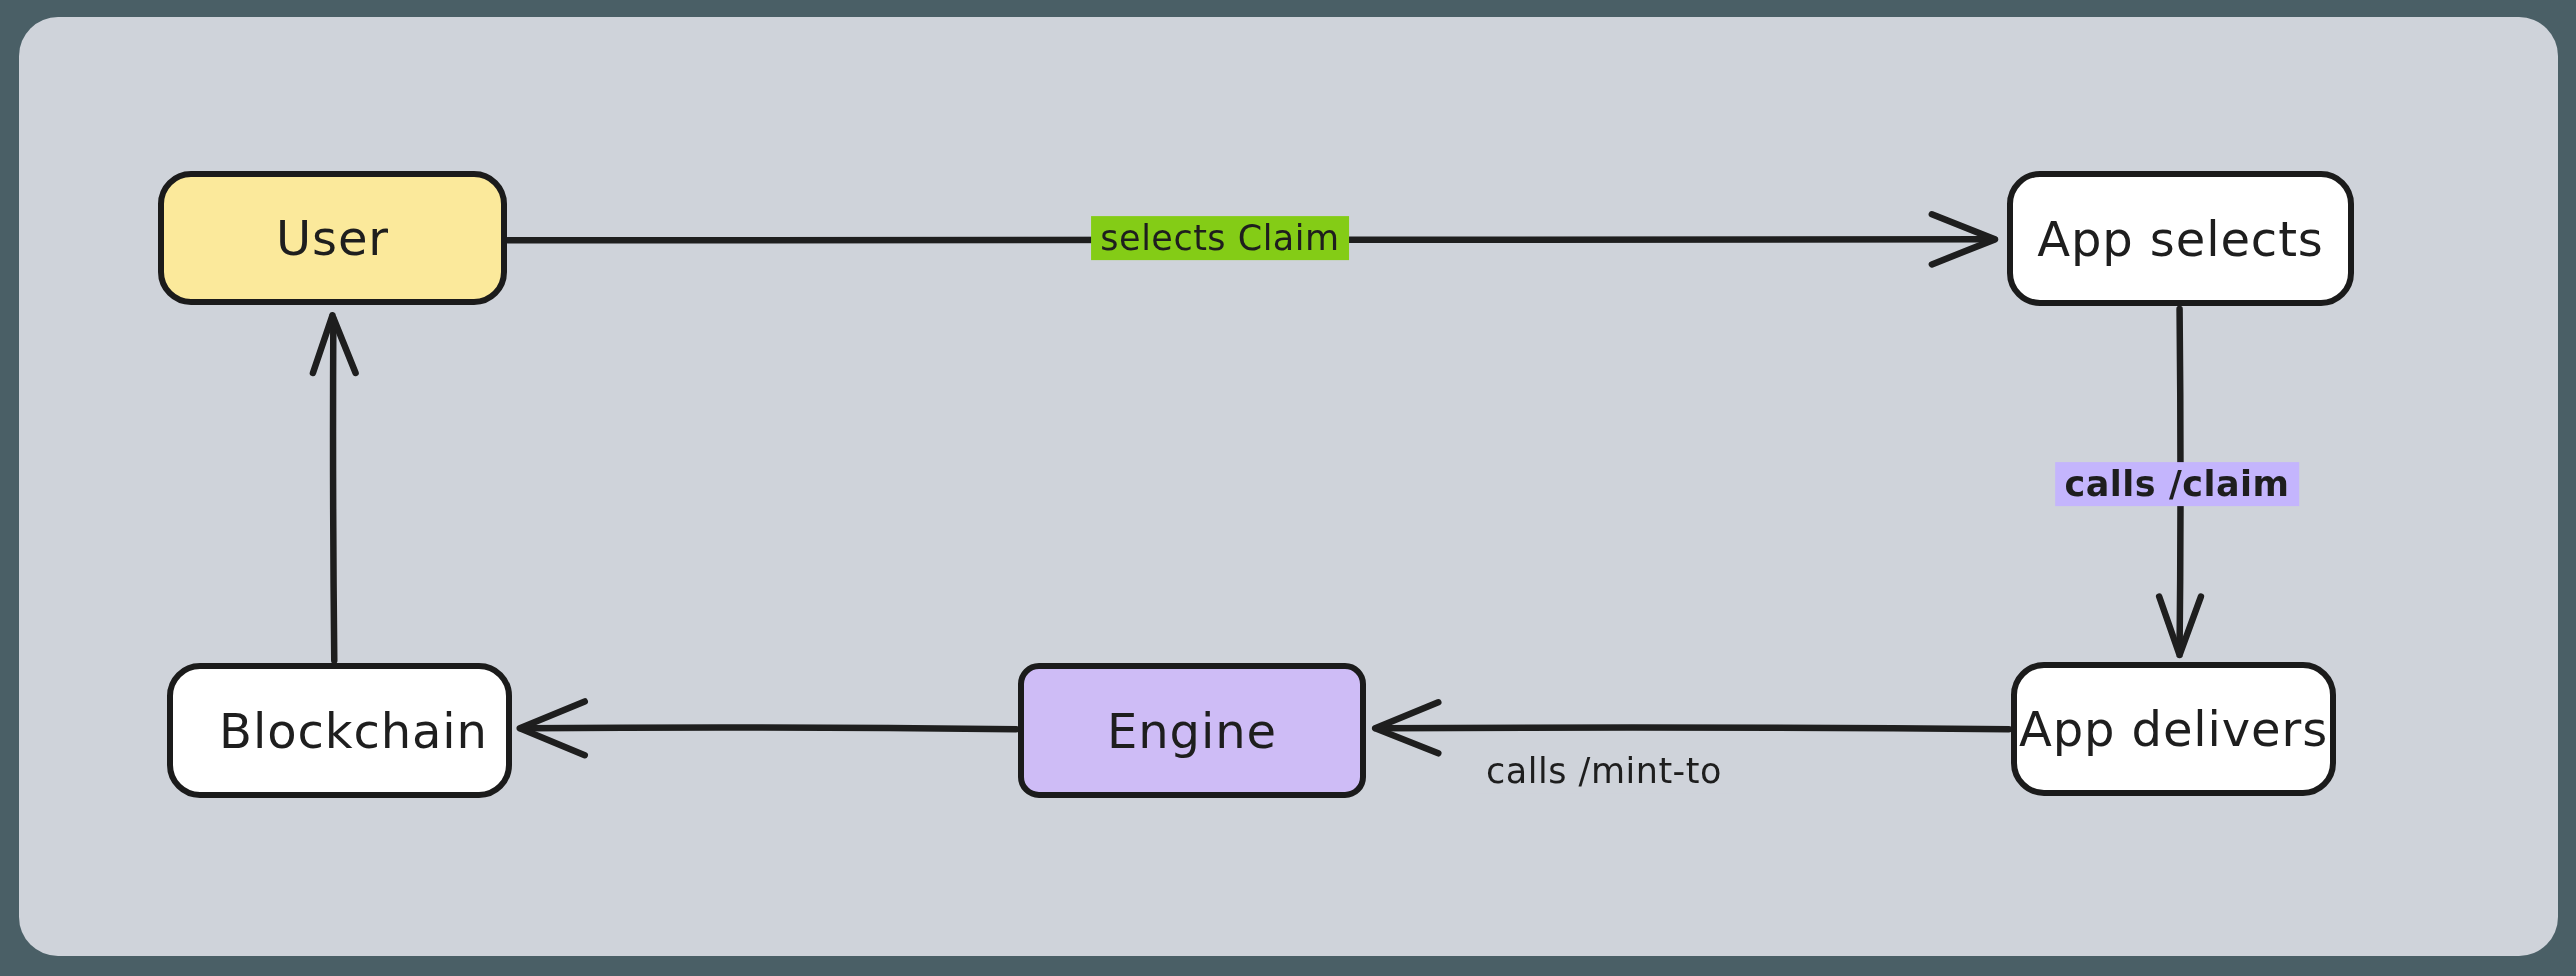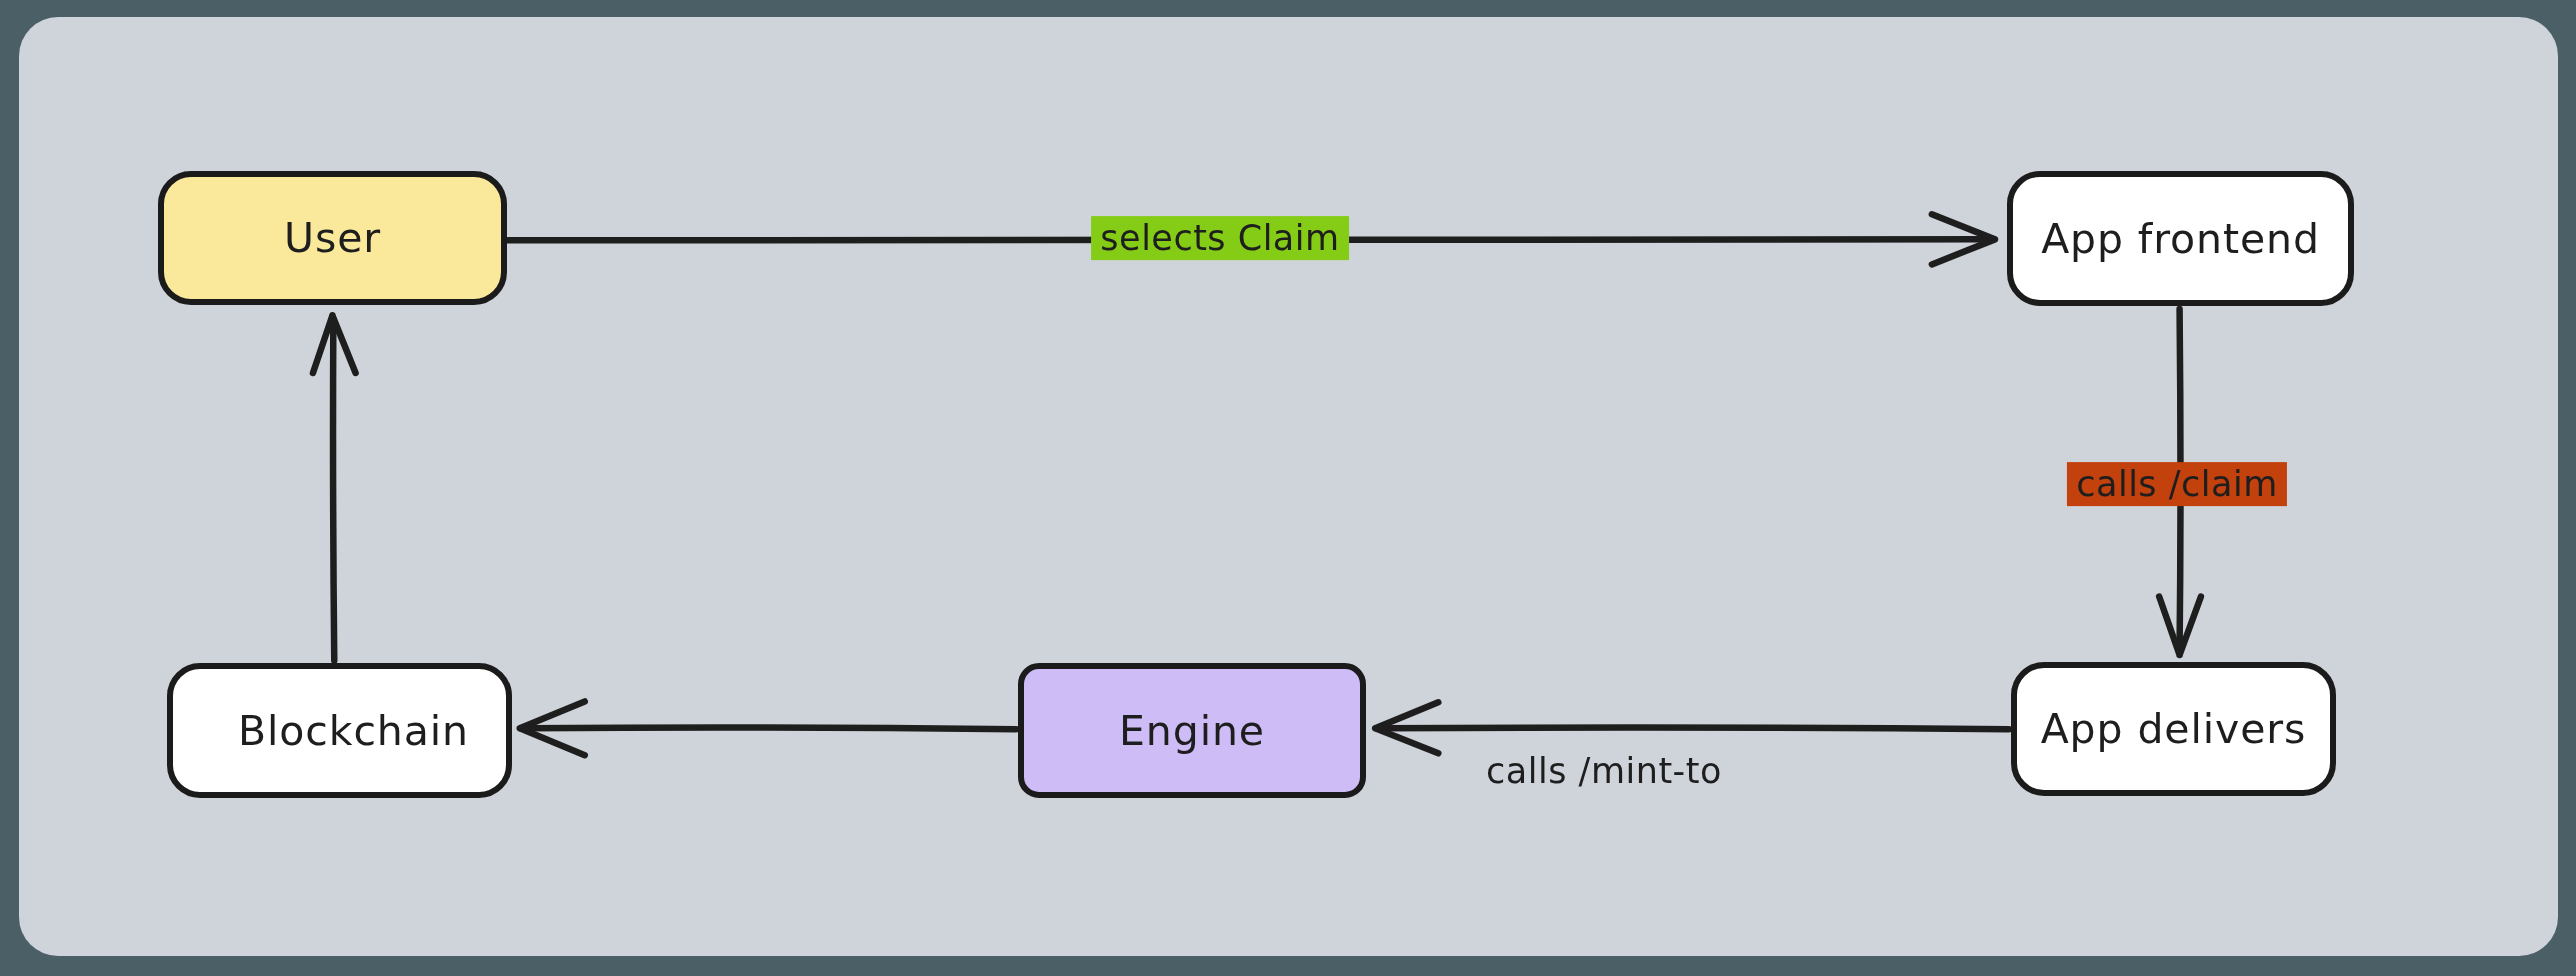--- a/index.html
+++ b/index.html
@@ -39,21 +39,21 @@
   .node {
     position: absolute;
     z-index: 3;
     box-sizing: border-box;
     border: 6.5px solid #1b1b1b;
     border-radius: 33px;
     display: flex;
     align-items: center;
     justify-content: center;
     color: #1e1e1e;
-    font-size: 41px;
+    font-size: 48px;
     letter-spacing: 0.9px;
     white-space: nowrap;
   }
   .node-user       { left: 158px;  top: 171px; width: 349px; height: 134px; }
   .node-frontend   { left: 2007px; top: 171px; width: 347px; height: 135px; }
   .node-backend    { left: 2011px; top: 662px; width: 325px; height: 134px; }
   .node-engine     { left: 1018px; top: 663px; width: 348px; height: 135px; border-radius: 21px; }
   .node-blockchain { left: 167px;  top: 663px; width: 345px; height: 135px; }
   .edge-label {
     position: absolute;
@@ -105,38 +105,38 @@
       </g>
     </svg>
 
     <div style="position:absolute; left:-18.6px; top:-16.7px; width:2576px; height:976px;">
 
       <div class="node node-user" style="background: rgb(251, 233, 155);">
         <span>User</span>
       </div>
 
       <div class="node node-frontend" style="background: rgb(255, 255, 255);">
-        <span>App frontend</span>
+        <span>App selects</span>
       </div>
 
       <div class="node node-backend" style="background: rgb(255, 255, 255);">
         <span>App delivers</span>
       </div>
 
       <div class="node node-engine" style="background: rgb(206, 188, 246);">
         <span>Engine</span>
       </div>
 
       <div class="node node-blockchain" style="background: rgb(255, 255, 255); padding-left: 28px;">
         <span>Blockchain</span>
       </div>
 
       <div class="edge-label label-selects-claim" style="background: #84cc16;">selects Claim</div>
 
-      <div class="edge-label label-calls-claim" style="background: #c2410c;">calls /claim</div>
+      <div class="edge-label label-calls-claim" style="background: #c4b5fd; font-weight: bold;">calls /claim</div>
 
       <div class="edge-label label-calls-mint-to" style="background: rgb(207, 211, 218); margin-top: 43px;">calls /mint-to</div>
 
 
     </div>
 
   </div>
 </div>
 
 

